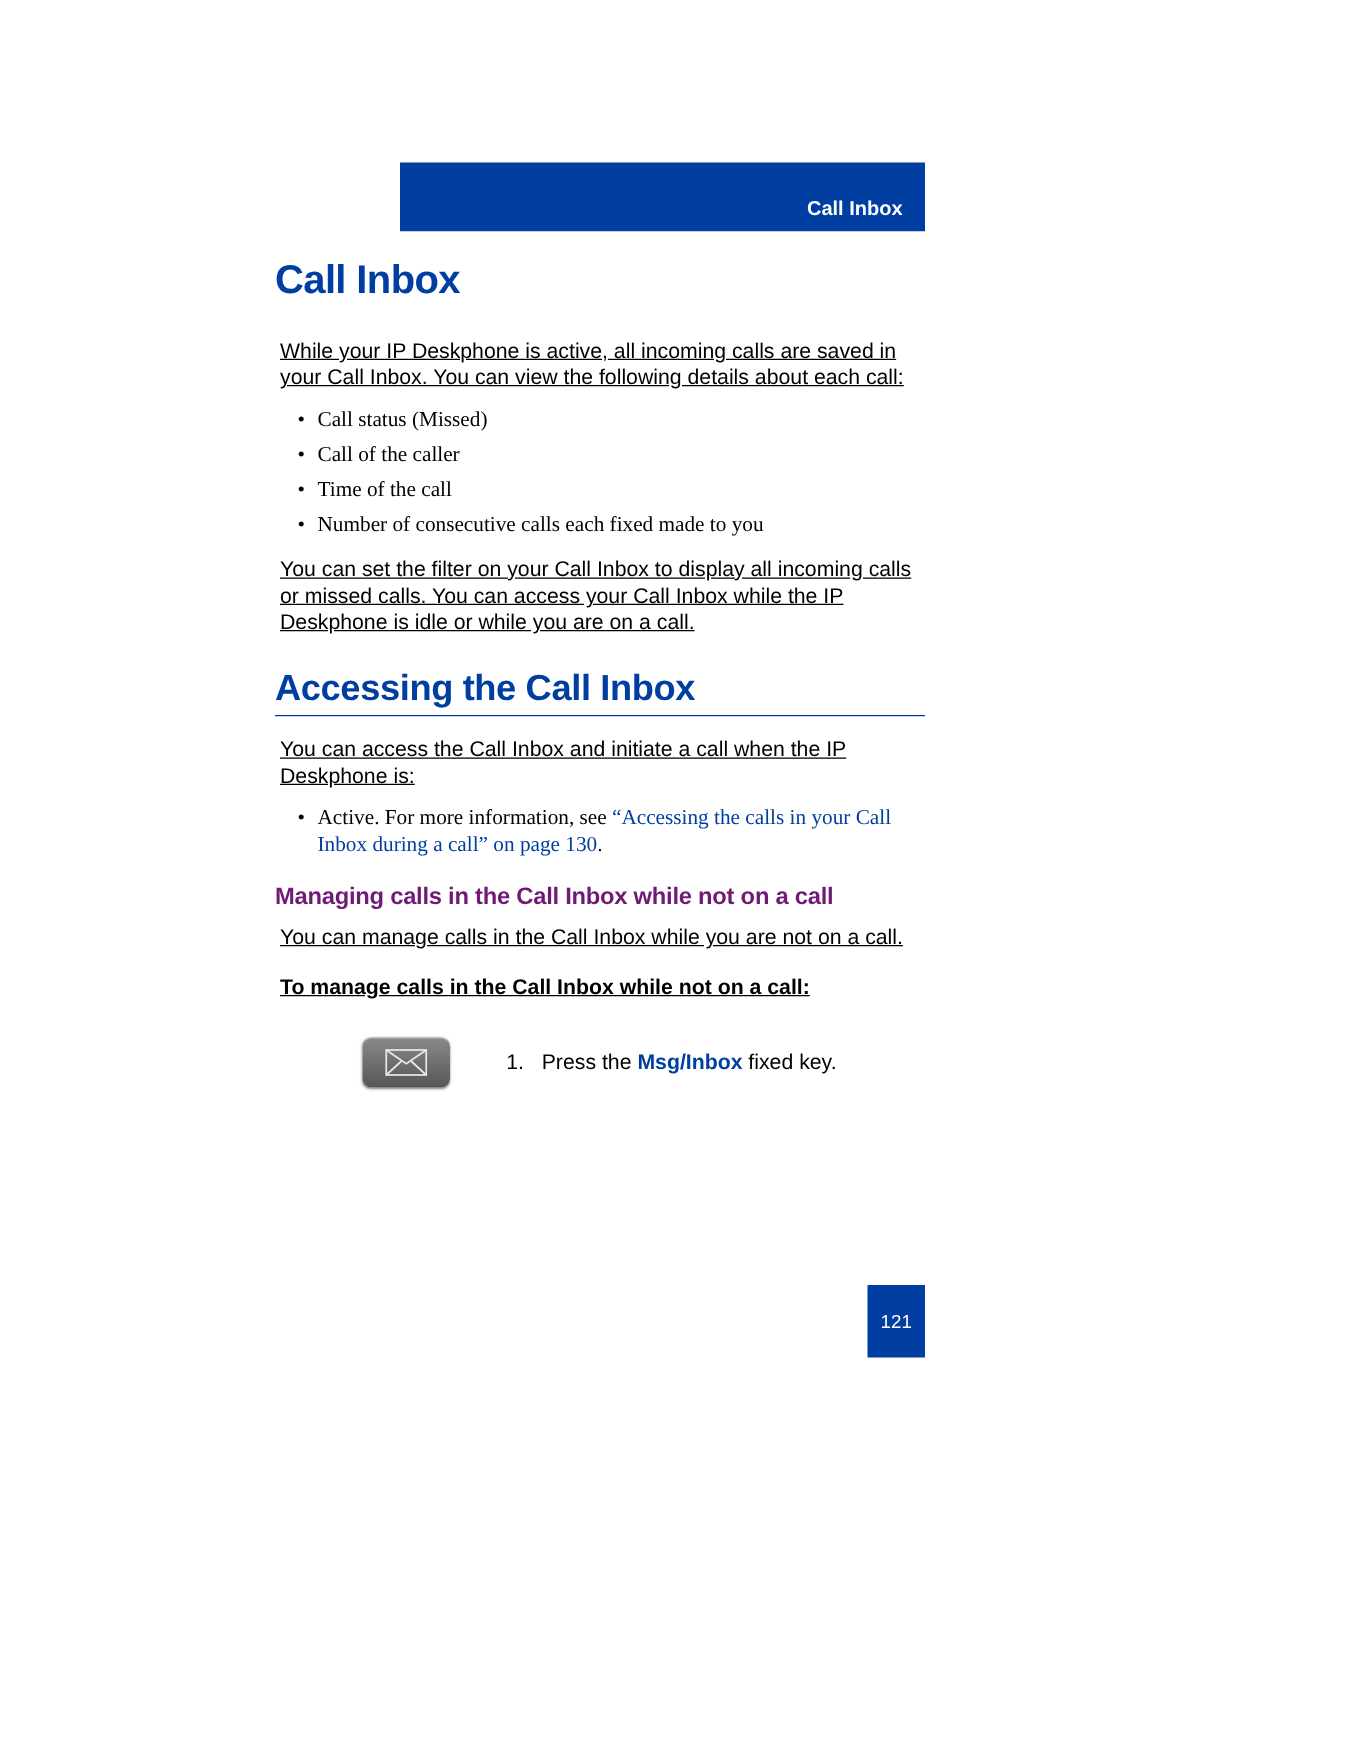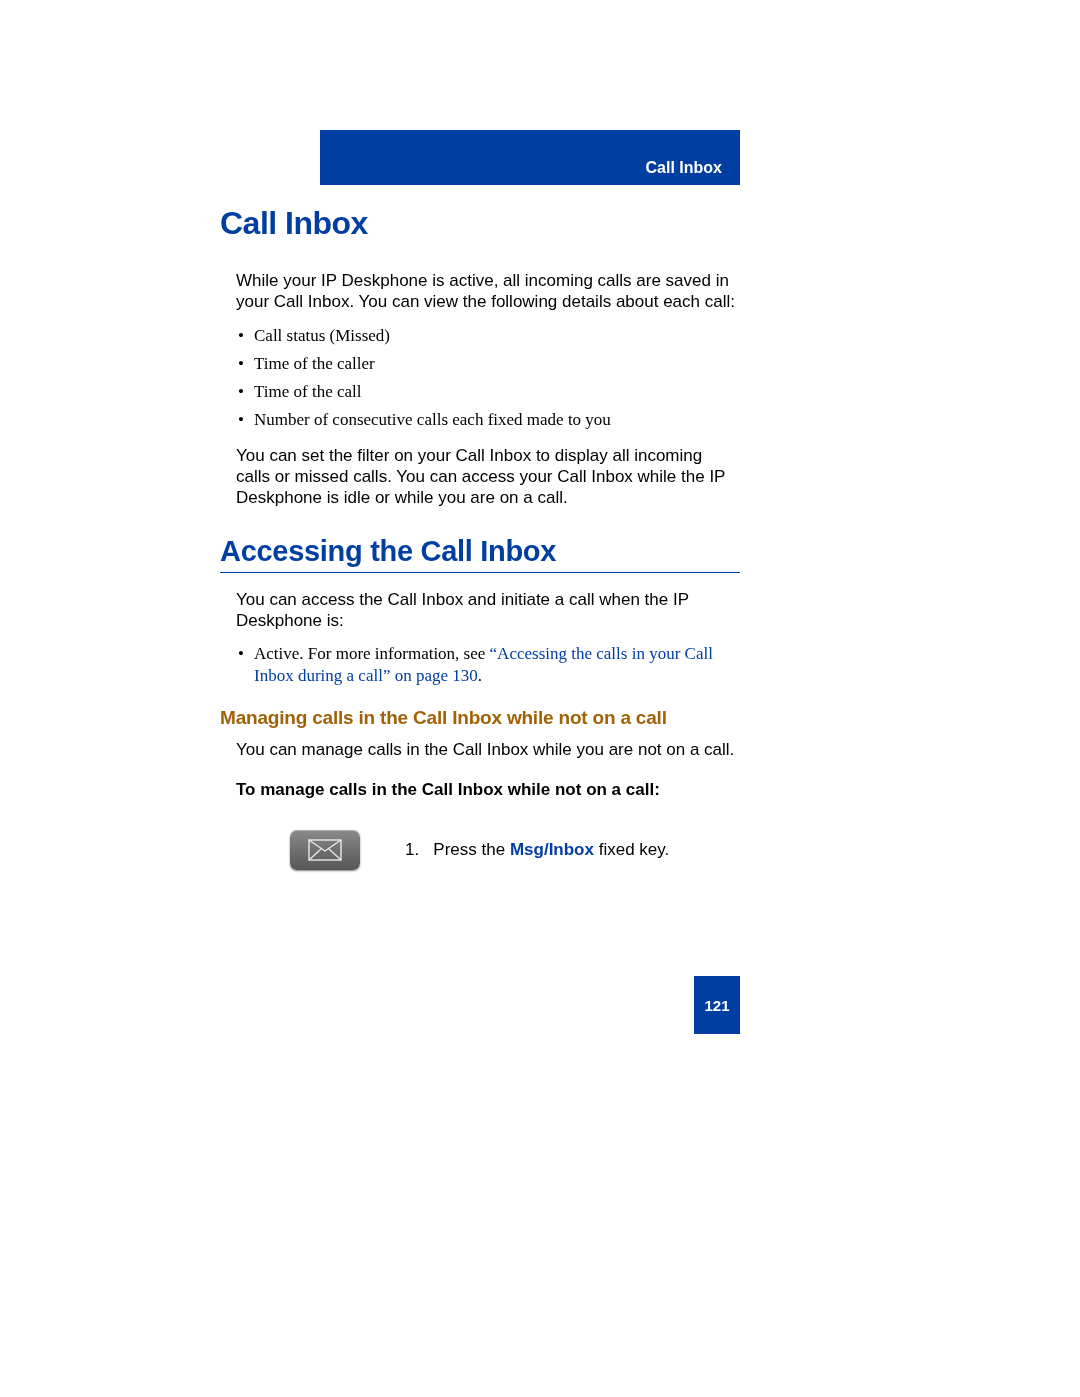--- a/index.html
+++ b/index.html
@@ -41,22 +41,23 @@
   }
   h1.title {
     color: #003ea1;
     font-size: 32px;
     font-weight: bold;
     margin: 0 0 28px 0;
     font-family: Arial, Helvetica, sans-serif;
     letter-spacing: -0.5px;
   }
   p.body {
-    margin: 0 0 12px 16px;
+    margin: 0 0 12px 4px;
     line-height: 1.25;
+    text-decoration: underline;
   }
   ul.bullets {
     margin: 4px 0 14px 0;
     padding-left: 34px;
     list-style: none;
     font-family: Liberation Serif, serif;
   }
   ul.bullets > li {
     position: relative;
     margin: 6px 0;
@@ -75,21 +76,21 @@
     margin: 26px 0 4px 0;
     font-family: Arial, Helvetica, sans-serif;
     letter-spacing: -0.3px;
   }
   .section-rule {
     border: none;
     border-top: 1px solid #003ea1;
     margin: 0 0 16px 0;
   }
   h3.subsection {
-    color: #a16207;
+    color: #701a75;
     font-size: 19px;
     font-weight: bold;
     margin: 20px 0 10px 0;
     font-family: Arial, Helvetica, sans-serif;
     letter-spacing: -0.2px;
   }
   .link {
     color: #003ea1;
   }
   .bold-inline {
@@ -115,26 +116,26 @@
     box-shadow: inset 0 1px 0 rgba(255,255,255,0.3), 0 1px 2px rgba(0,0,0,0.5);
     display: flex;
     align-items: center;
     justify-content: center;
     flex-shrink: 0;
   }
   .key-button svg { display:block; }
   .page-number-box {
     position: absolute;
     left: 694px;
-    top: 976px;
+    top: 1028px;
     width: 46px;
     height: 58px;
     background: #003ea1;
     color: #fff;
-    font-weight: bold;
+    font-weight: normal;
     font-size: 15px;
     display: flex;
     align-items: center;
     justify-content: center;
   }
 </style>
 </head>
 <body>
 
 <div class="page">
@@ -144,21 +145,21 @@
   </div>
 
   <div class="content">
 
     <h1 class="title">Call Inbox</h1>
 
     <p class="body">While your IP Deskphone is active, all incoming calls are saved in your Call Inbox. You can view the following details about each call:</p>
 
     <ul class="bullets">
       <li>Call status (Missed)</li>
-      <li>Time of the caller</li>
+      <li>Call of the caller</li>
       <li>Time of the call</li>
       <li>Number of consecutive calls each fixed made to you</li>
     </ul>
 
     <p class="body">You can set the filter on your Call Inbox to display all incoming calls or missed calls. You can access your Call Inbox while the IP Deskphone is idle or while you are on a call.</p>
 
     <h2 class="section">Accessing the Call Inbox</h2>
     <hr class="section-rule">
 
     <p class="body">You can access the Call Inbox and initiate a call when the IP Deskphone is:</p>

